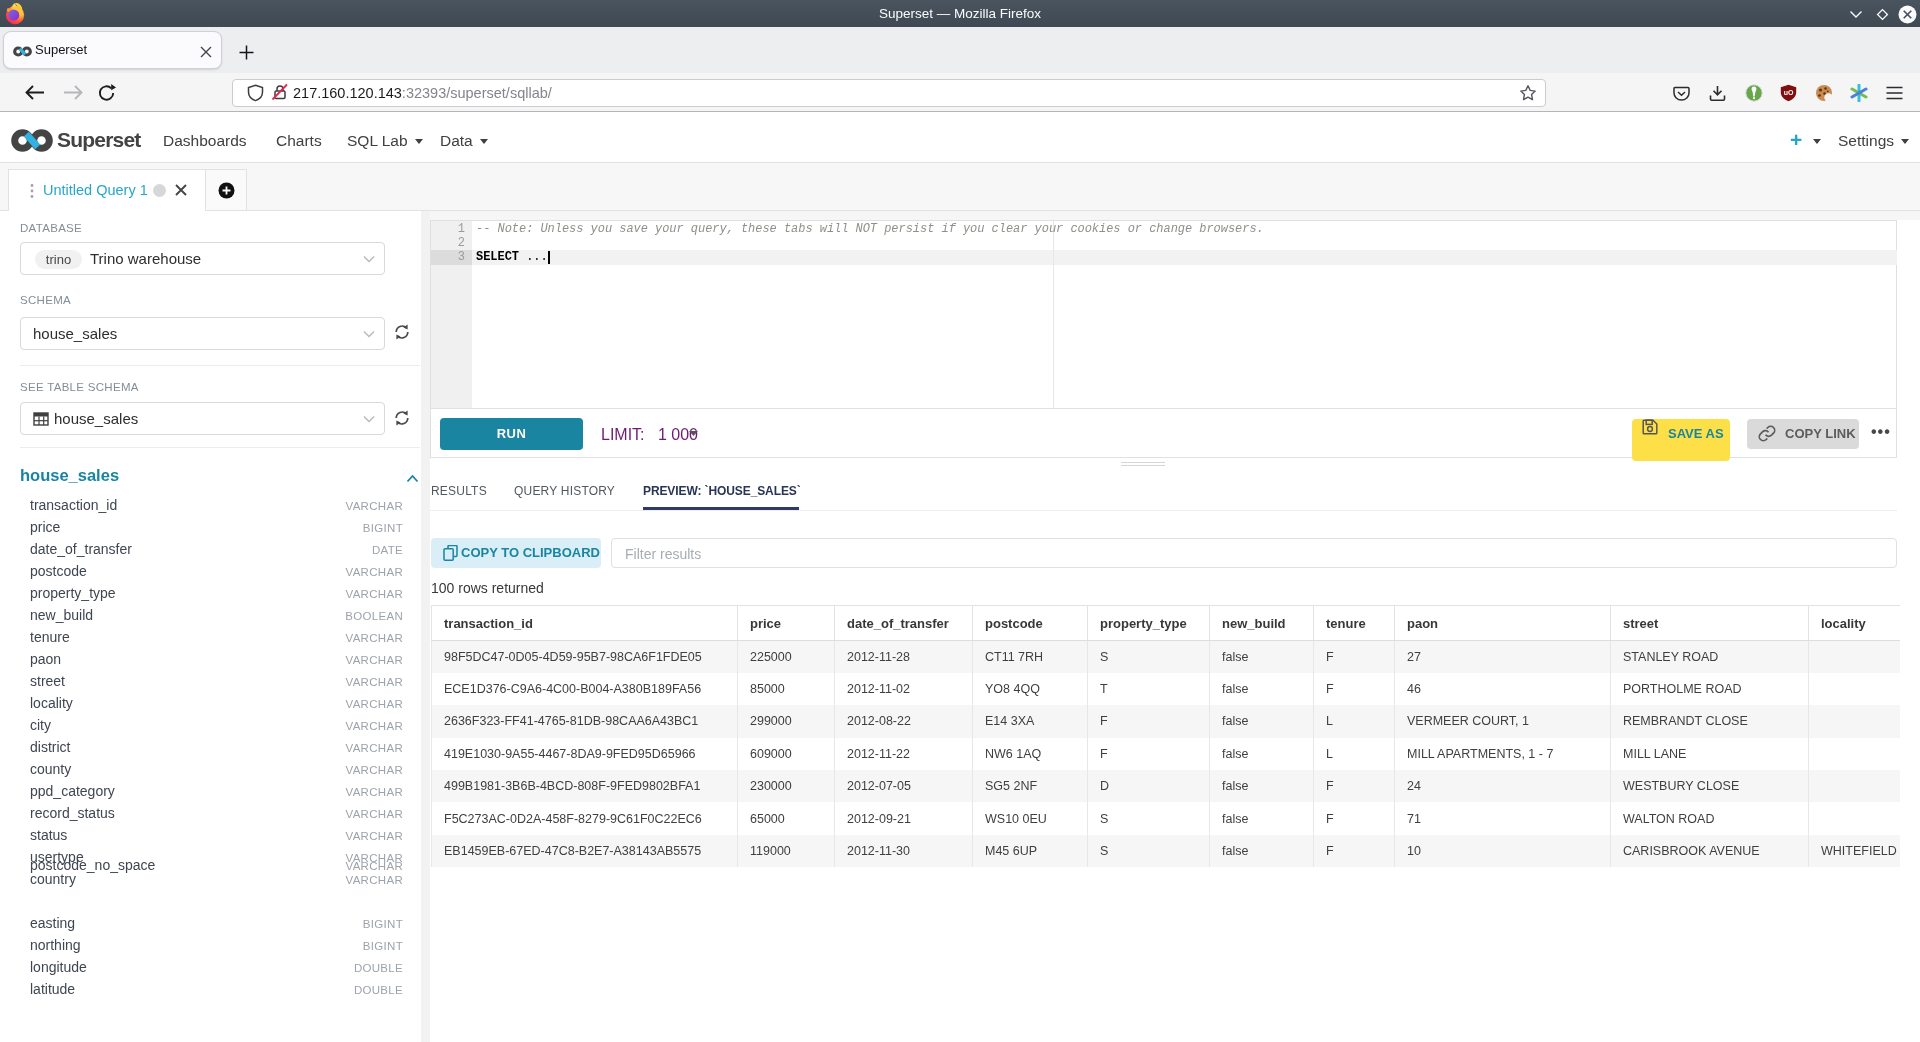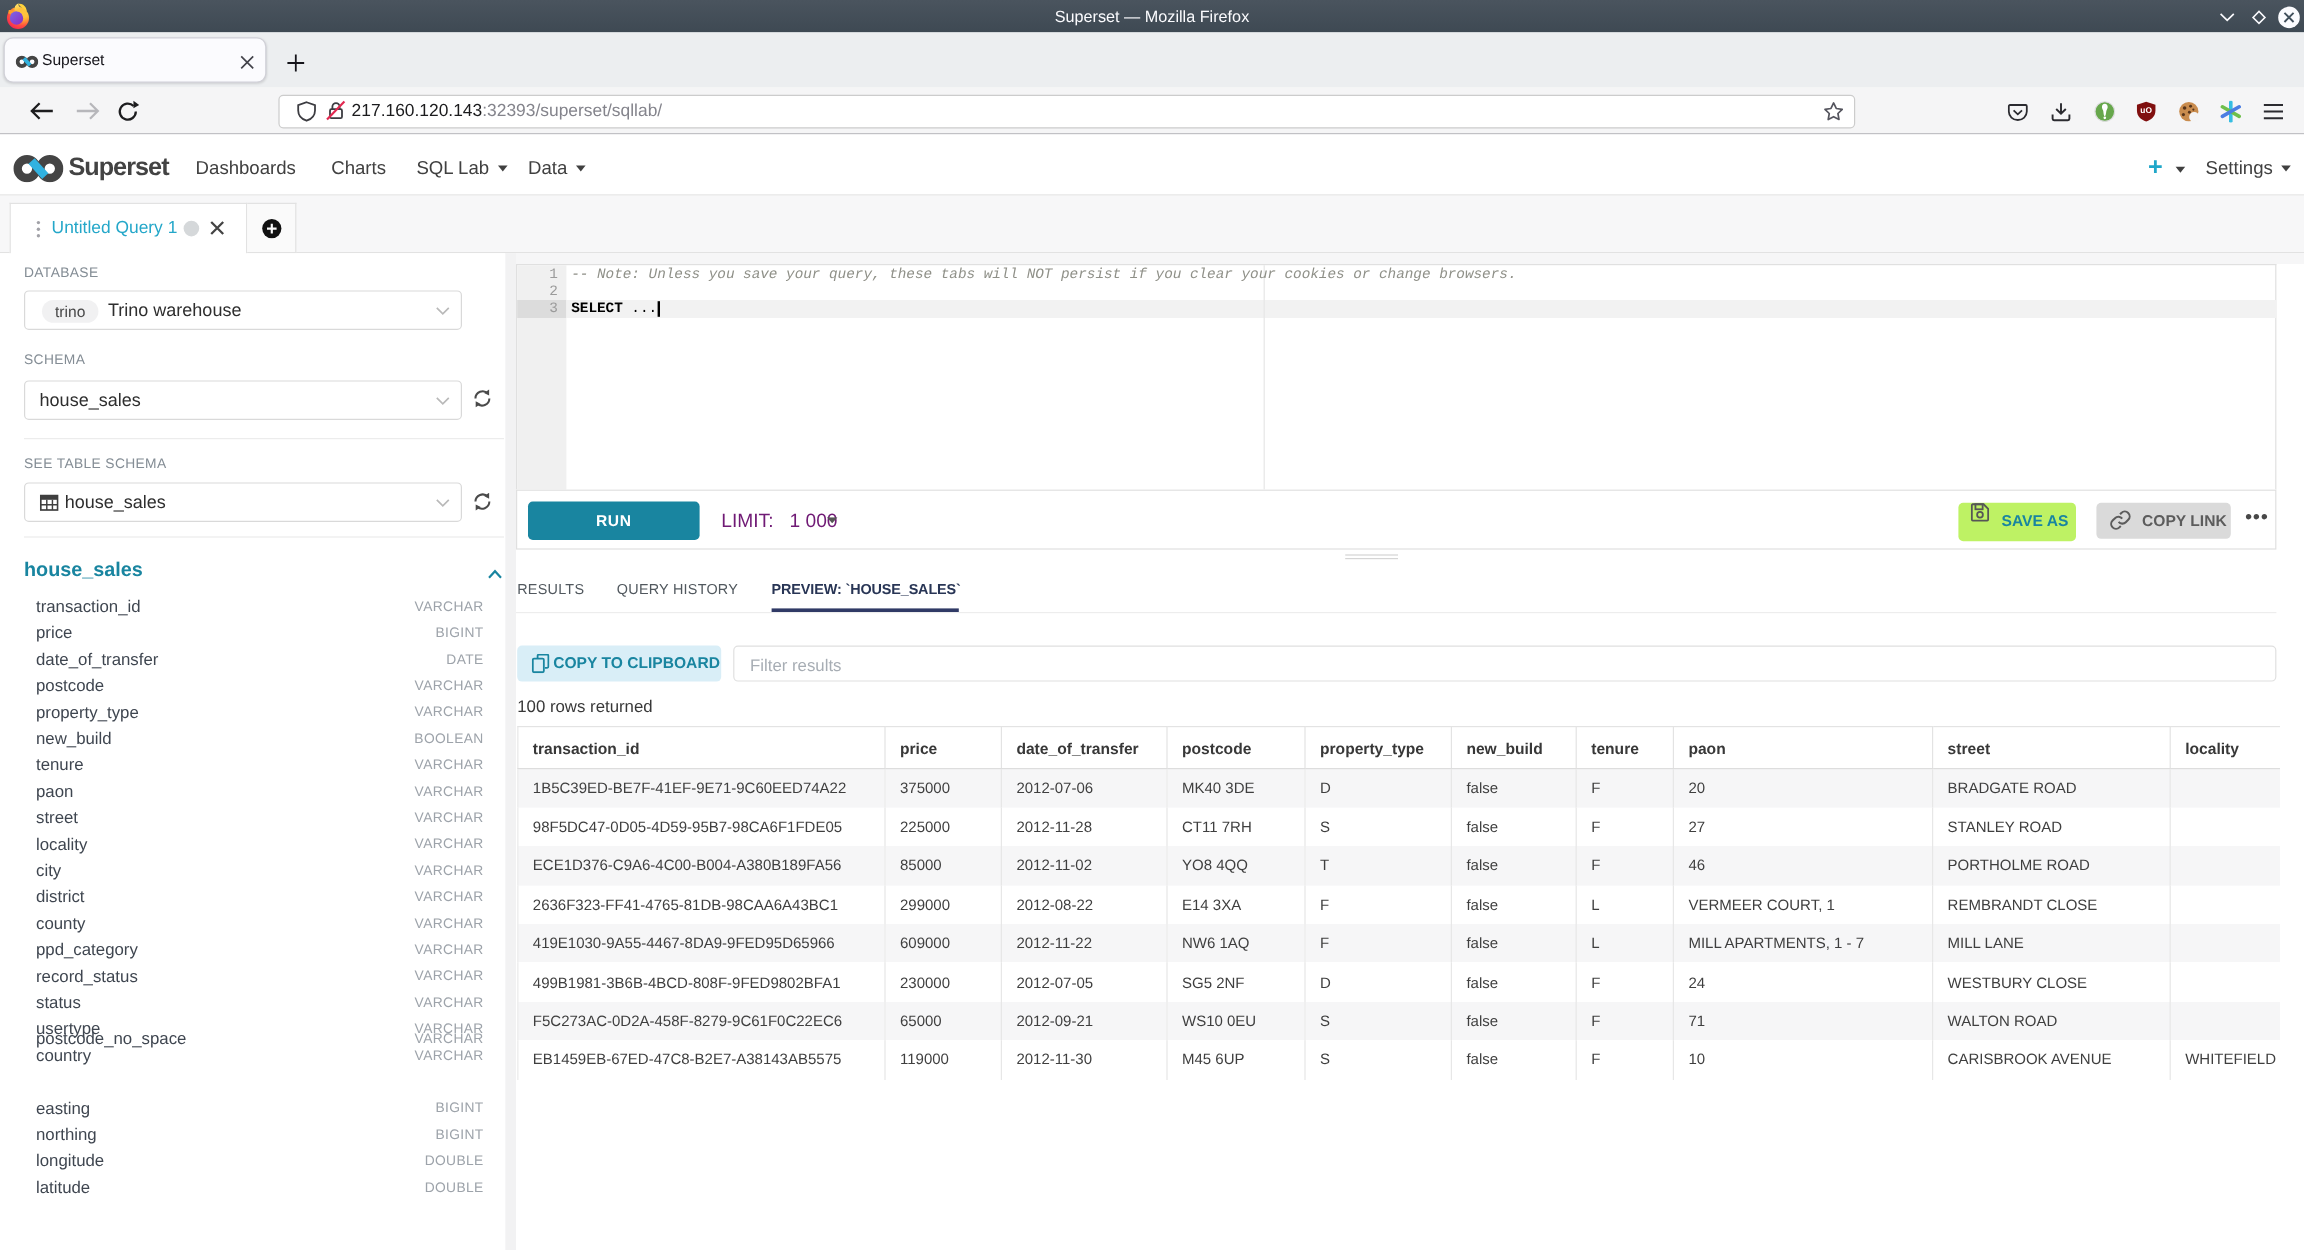--- a/index.html
+++ b/index.html
@@ -71,21 +71,21 @@
   white-space:pre; letter-spacing:-.04px; }
 #cursor { position:absolute; left:117px; top:30px; width:2px; height:13px; background:#000; }
 
 
 #toolbar { position:absolute; left:430px; top:408px; width:1467px; height:50px;
   background:#fff; border:1px solid #e0e0e0; }
 #runbtn { position:absolute; left:9px; top:9px; width:143px; height:32px; background:#1985a0;
   border-radius:4px; color:#fff; font-weight:bold; font-size:13px; text-align:center;
   line-height:32px; letter-spacing:.5px; }
 #limit { position:absolute; left:170px; top:17px; font-size:16px; color:#701a75; }
-#saveas { position:absolute; left:1201px; top:10px; width:98px; height:32px; background:#bef264;
+#saveas { position:absolute; left:1201px; top:10px; width:98px; height:42px; background:#fde047;
   border-radius:4px; color:#1985a0; font-weight:bold; font-size:13px; line-height:30px; }
 #copylink { position:absolute; left:1316px; top:10px; width:112px; height:30px; background:#dadada;
   border-radius:4px; color:#5c5c5c; font-weight:bold; font-size:13px; line-height:30px; }
 #dots3 { position:absolute; left:1440px; top:14px; font-size:16px; font-weight:bold; color:#484848; letter-spacing:1px;}
 
 
 #handle1 { position:absolute; left:1121px; top:462px; width:44px; height:1px; background:#d5d5d5; }
 #handle2 { position:absolute; left:1121px; top:465px; width:44px; height:1px; background:#d5d5d5; }
 #stabs { position:absolute; left:430px; top:470px; width:1467px; height:41px; background:#fff; }
 #stabs .t { position:absolute; top:14px; font-size:12px; color:#51585e; letter-spacing:.2px; }
@@ -251,32 +251,20 @@
           <th>property_type</th>
           <th>new_build</th>
           <th>tenure</th>
           <th>paon</th>
           <th>street</th>
           <th>locality</th>
         </tr>
 </thead>
 <tbody>
 <tr>
-          <td>1B5C39ED-BE7F-41EF-9E71-9C60EED74A22</td>
-          <td>375000</td>
-          <td>2012-07-06</td>
-          <td>MK40 3DE</td>
-          <td>D</td>
-          <td>false</td>
-          <td>F</td>
-          <td>20</td>
-          <td>BRADGATE ROAD</td>
-          <td></td>
-        </tr>
-<tr>
           <td>98F5DC47-0D05-4D59-95B7-98CA6F1FDE05</td>
           <td>225000</td>
           <td>2012-11-28</td>
           <td>CT11 7RH</td>
           <td>S</td>
           <td>false</td>
           <td>F</td>
           <td>27</td>
           <td>STANLEY ROAD</td>
           <td></td>

